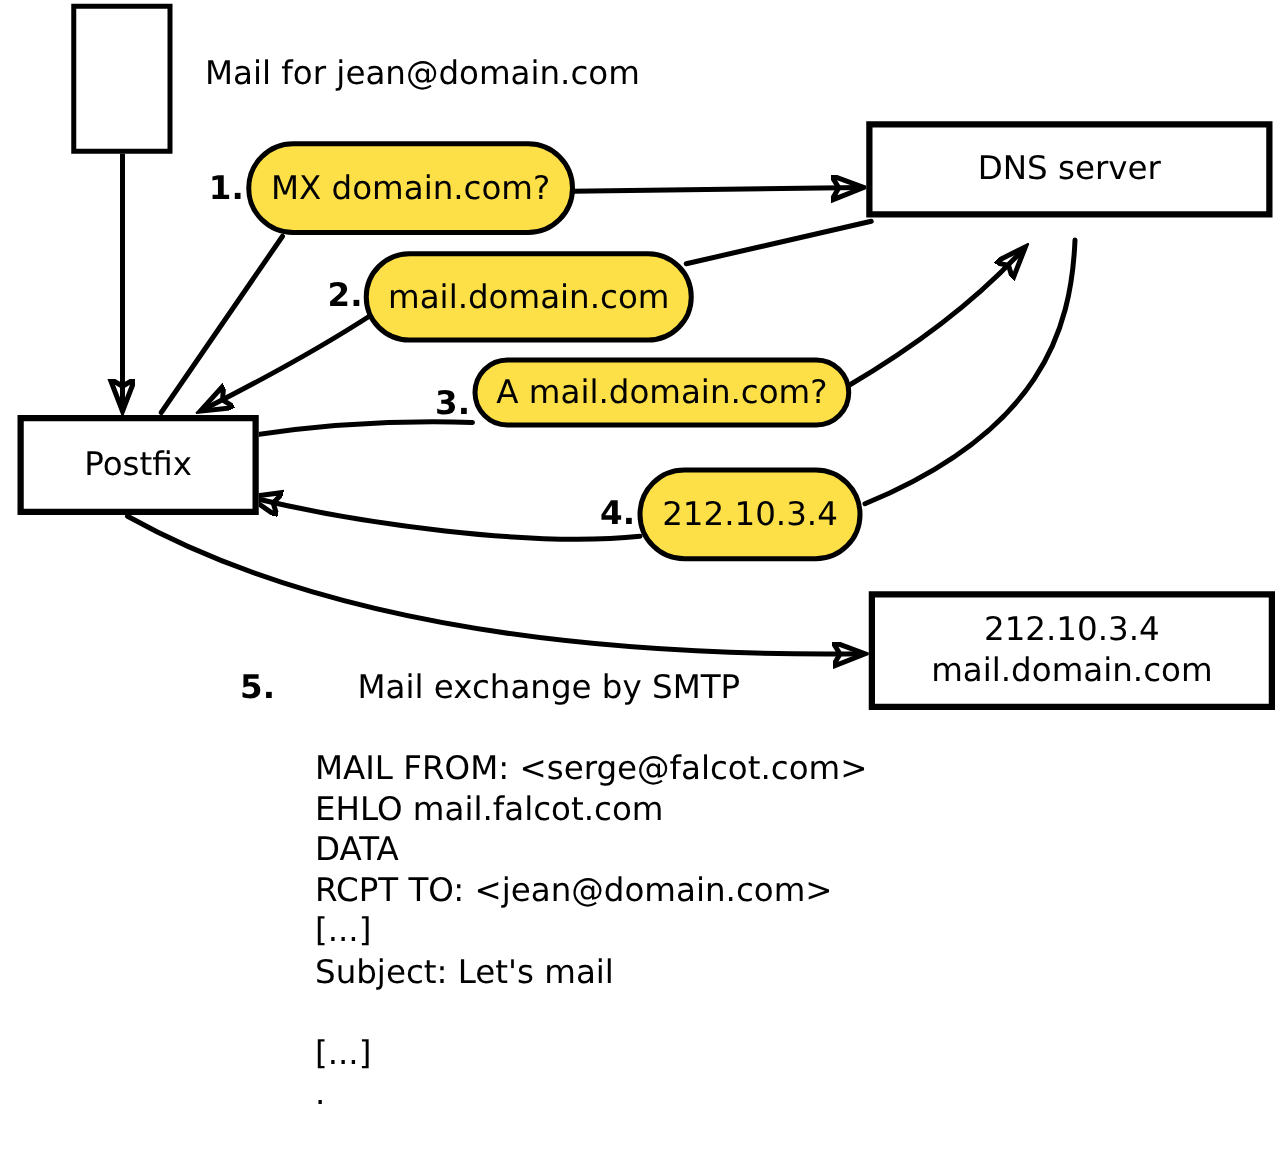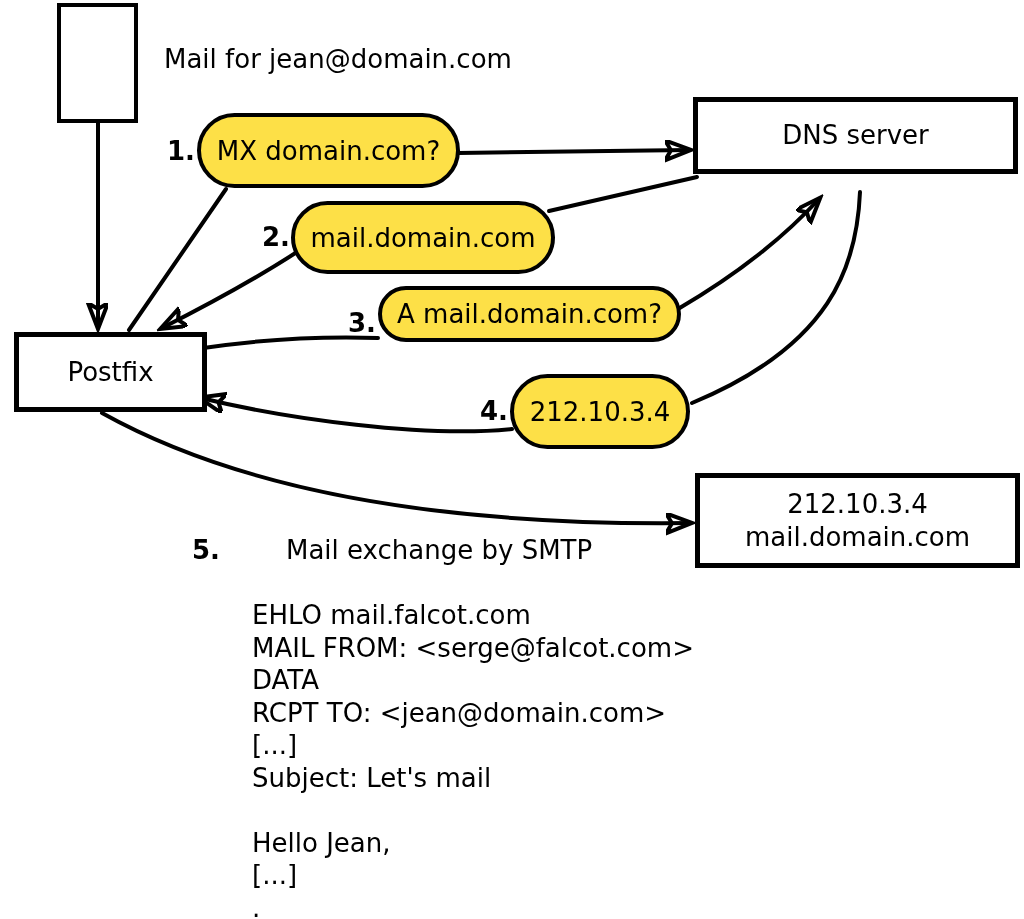--- a/index.html
+++ b/index.html
@@ -176,25 +176,24 @@
 
   <span class="num n4">4.</span>
   <div class="pill p4">
     <span>212.10.3.4</span>
   </div>
 
   <span class="num n5">5.</span>
   <div class="step5-label">Mail exchange by SMTP</div>
 
   <div class="smtp">
+    <div class="smtp-line">MAIL FROM: &lt;serge@falcot.com&gt;</div>
     <div class="smtp-line">EHLO mail.falcot.com</div>
-    <div class="smtp-line">MAIL FROM: &lt;serge@falcot.com&gt;</div>
     <div class="smtp-line">DATA</div>
     <div class="smtp-line">RCPT TO: &lt;jean@domain.com&gt;</div>
     <div class="smtp-line">[...]</div>
     <div class="smtp-line">Subject: Let's mail</div>
     <div class="smtp-line"></div>
-    <div class="smtp-line">Hello Jean,</div>
     <div class="smtp-line">[...]</div>
     <div class="smtp-line">.</div>
   </div>
 
 </div>
 
 </body></html>

